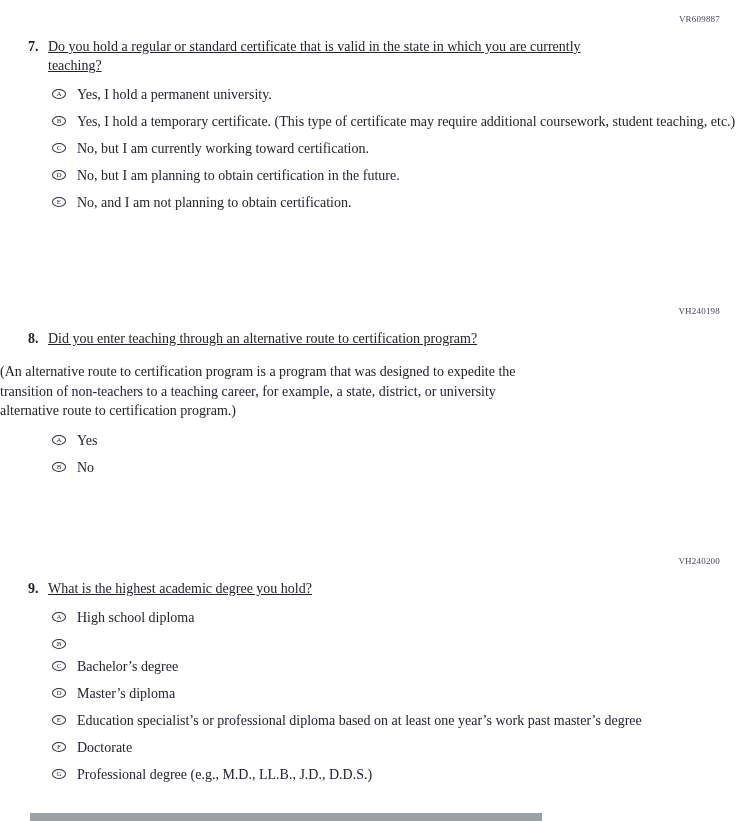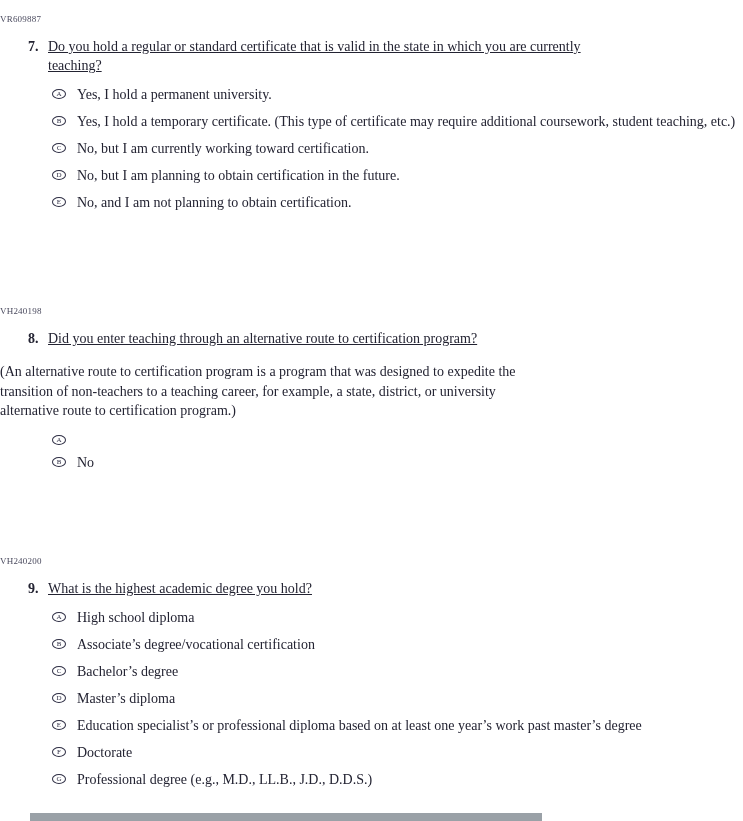--- a/index.html
+++ b/index.html
@@ -9,21 +9,21 @@
     background:#ffffff;
     font-family:"Liberation Serif","DejaVu Serif",serif;
     color:#232332;
     overflow:hidden;
   }
   .section{position:absolute;left:0;right:0;}
   #sec7{top:14px;}
   #sec8{top:306px;}
   #sec9{top:556px;}
   .qcode{
-    text-align:left;
+    text-align:right;
     padding-right:23px;
     font-size:9px;
     letter-spacing:.2px;
     color:#4a4a5e;
     line-height:11px;
     margin-bottom:12px;
   }
   .question{
     display:flex;
     padding-left:28px;
@@ -111,20 +111,21 @@
   <div class="section" id="sec8">
     <div class="qcode">VH240198</div>
     <div class="question">
       <span class="qnum">8.</span>
       <span class="qtext">Did you enter teaching through an alternative route to certification program?</span>
     </div>
     <div class="note">(An alternative route to certification program is a program that was designed to expedite the transition of non-teachers to a teaching career, for example, a state, district, or university alternative route to certification program.)</div>
     <div class="options">
       <div class="option">
         <span class="oval">A</span>
+        <span class="option-label">Yes</span>
       </div>
       <div class="option">
         <span class="oval">B</span>
         <span class="option-label">No</span>
       </div>
     </div>
   </div>
 
   <div class="section" id="sec9">
     <div class="qcode">VH240200</div>
@@ -132,21 +133,20 @@
       <span class="qnum">9.</span>
       <span class="qtext">What is the highest academic degree you hold?</span>
     </div>
     <div class="options">
       <div class="option">
         <span class="oval">A</span>
         <span class="option-label">High school diploma</span>
       </div>
       <div class="option">
         <span class="oval">B</span>
-        <span class="option-label">Associate’s degree/vocational certification</span>
       </div>
       <div class="option">
         <span class="oval">C</span>
         <span class="option-label">Bachelor’s degree</span>
       </div>
       <div class="option">
         <span class="oval">D</span>
         <span class="option-label">Master’s diploma</span>
       </div>
       <div class="option">

